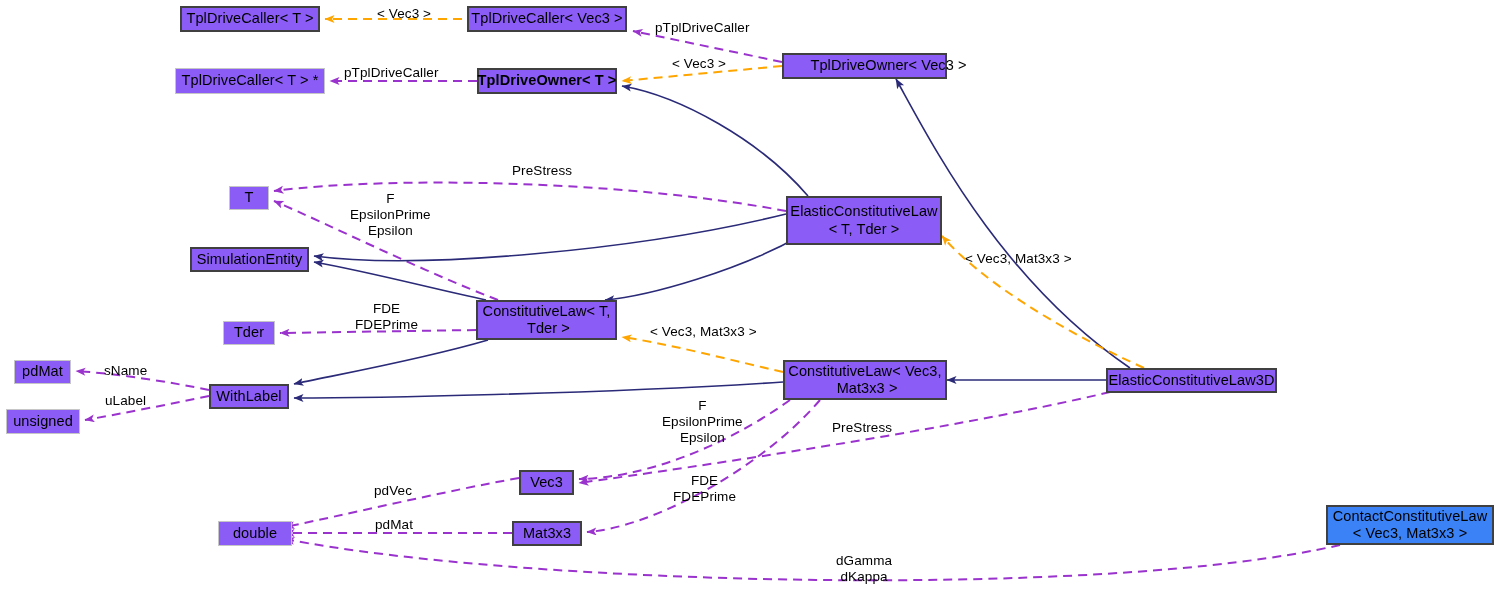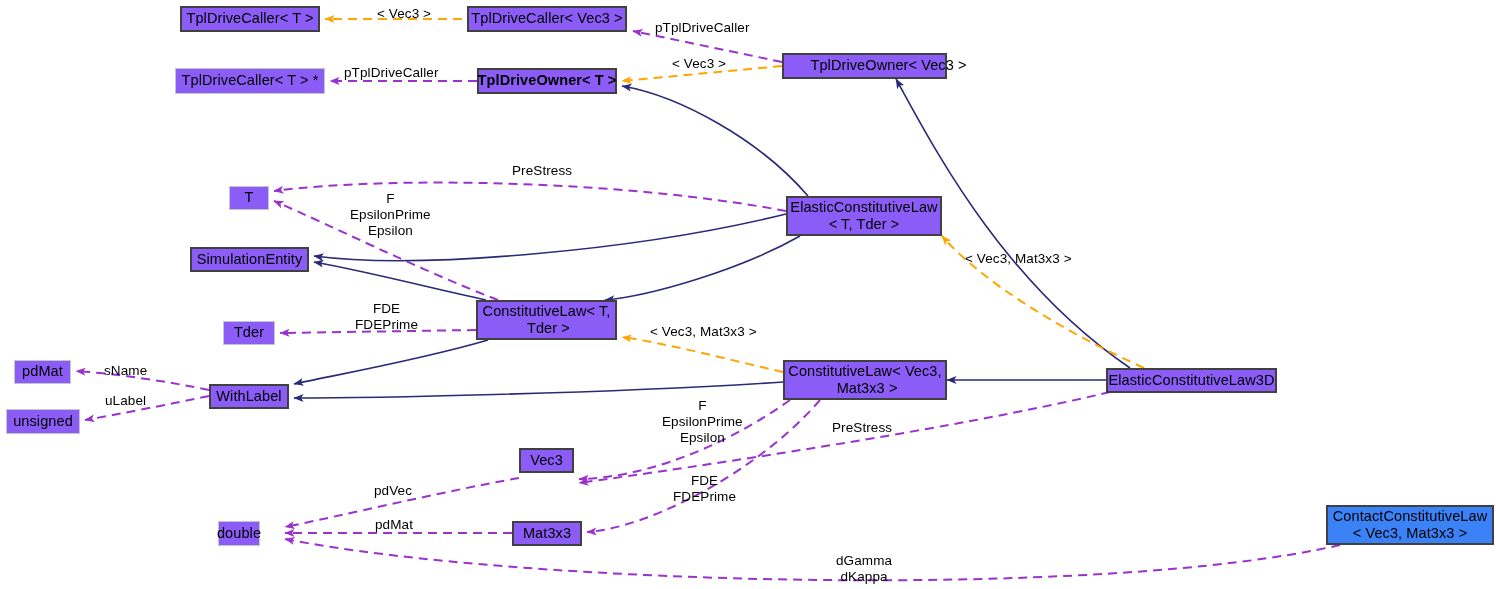--- a/index.html
+++ b/index.html
@@ -104,32 +104,32 @@
 
   <div id="nodes-group">
       <div class="node-box solid" style="left: 180px; top: 6px; width: 140px; height: 26px;"><span>TplDriveCaller&lt; T &gt;</span></div>
       <div class="node-box solid" style="left: 467px; top: 6px; width: 160px; height: 26px;"><span>TplDriveCaller&lt; Vec3 &gt;</span></div>
       <div class="node-box faint" style="left: 175px; top: 68px; width: 150px; height: 26px;"><span>TplDriveCaller&lt; T &gt; *</span></div>
       <div class="node-box solid" style="left: 477px; top: 68px; width: 140px; height: 26px; font-weight: bold;"><span>TplDriveOwner&lt; T &gt;</span></div>
       <div class="node-box solid" style="left: 782px; top: 53px; width: 165px; height: 26px; padding-left: 48px;"><span>TplDriveOwner&lt; Vec3 &gt;</span></div>
       <div class="node-box faint" style="left: 229px; top: 186px; width: 40px; height: 24px;"><span>T</span></div>
       <div class="node-box solid" style="left: 190px; top: 247px; width: 119px; height: 25px;"><span>SimulationEntity</span></div>
       <div class="node-box faint" style="left: 223px; top: 321px; width: 52px; height: 24px;"><span>Tder</span></div>
-      <div class="node-box solid" style="left: 786px; top: 196px; width: 156px; height: 40px;"><span>ElasticConstitutiveLaw
+      <div class="node-box solid" style="left: 786px; top: 196px; width: 156px; height: 49px;"><span>ElasticConstitutiveLaw
 &lt; T, Tder &gt;</span></div>
       <div class="node-box solid" style="left: 476px; top: 300px; width: 141px; height: 40px;"><span>ConstitutiveLaw&lt; T,
  Tder &gt;</span></div>
       <div class="node-box faint" style="left: 14px; top: 360px; width: 57px; height: 24px;"><span>pdMat</span></div>
       <div class="node-box faint" style="left: 6px; top: 409px; width: 74px; height: 25px;"><span>unsigned</span></div>
       <div class="node-box solid" style="left: 209px; top: 384px; width: 80px; height: 25px;"><span>WithLabel</span></div>
       <div class="node-box solid" style="left: 783px; top: 360px; width: 164px; height: 40px;"><span>ConstitutiveLaw&lt; Vec3,
  Mat3x3 &gt;</span></div>
       <div class="node-box solid" style="left: 1106px; top: 368px; width: 171px; height: 25px;"><span>ElasticConstitutiveLaw3D</span></div>
-      <div class="node-box solid" style="left: 519px; top: 448px; width: 55px; height: 25px;"><span>Vec3</span></div>
-      <div class="node-box faint" style="left: 218px; top: 521px; width: 42px; height: 25px;"><span>double</span></div>
+      <div class="node-box solid" style="left: 519px; top: 470px; width: 55px; height: 25px;"><span>Vec3</span></div>
+      <div class="node-box faint" style="left: 218px; top: 521px; width: 74px; height: 25px;"><span>double</span></div>
       <div class="node-box solid" style="left: 512px; top: 521px; width: 70px; height: 25px;"><span>Mat3x3</span></div>
       <div class="node-box highlight" style="left: 1326px; top: 505px; width: 168px; height: 40px;"><span>ContactConstitutiveLaw
 &lt; Vec3, Mat3x3 &gt;</span></div>
     </div>
   <div id="labels-group">
       <div class="edge-label" style="left: 377px; top: 6px;">&lt; Vec3 &gt;</div>
       <div class="edge-label" style="left: 655px; top: 20px;">pTplDriveCaller</div>
       <div class="edge-label" style="left: 344px; top: 65px;">pTplDriveCaller</div>
       <div class="edge-label" style="left: 672px; top: 56px;">&lt; Vec3 &gt;</div>
       <div class="edge-label" style="left: 512px; top: 163px;">PreStress</div>

